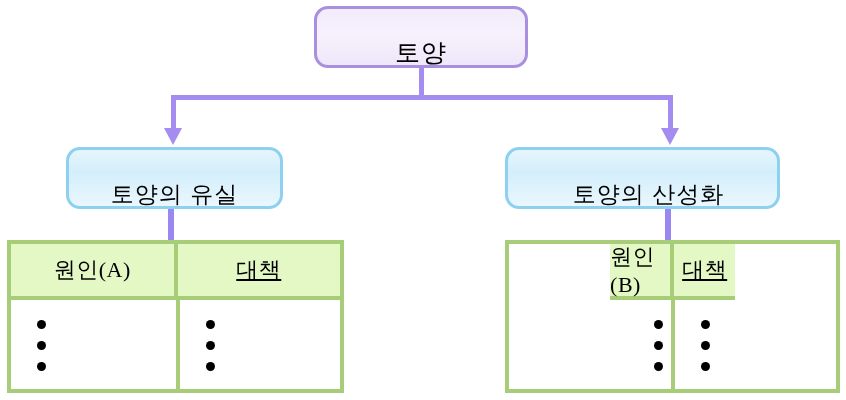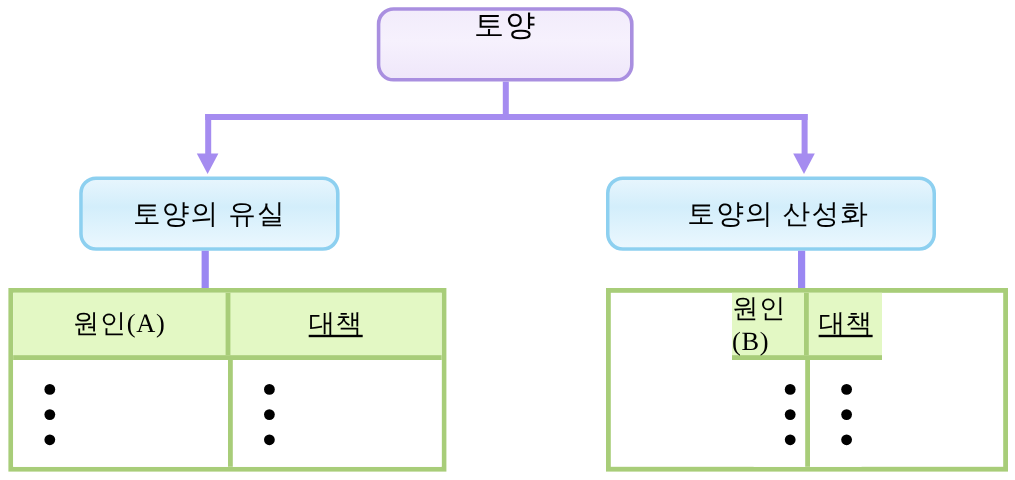--- a/index.html
+++ b/index.html
@@ -23,41 +23,41 @@
     position: absolute;
     left: 314px;
     top: 6px;
     width: 214px;
     height: 62px;
     box-sizing: border-box;
     border: 3px solid #a98fe0;
     border-radius: 14px;
     background: linear-gradient(to bottom, #f2ecfb 0%, #f6f1fd 45%, #efe7fa 100%);
     display: flex;
-    align-items: flex-start;
+    align-items: flex-end;
     justify-content: center;
   }
   .root-node .node-text {
     font-size: 25px;
     color: #000000;
     letter-spacing: 1px;
     line-height: 1;
   }
 
   
   .branch-node {
     position: absolute;
     top: 147px;
     height: 62px;
     box-sizing: border-box;
     border: 3px solid #8dd0f0;
     border-radius: 14px;
     background: linear-gradient(to bottom, #e6f5fd 0%, #d3eefb 40%, #eaf7fe 100%);
     display: flex;
-    align-items: center;
+    align-items: flex-end;
     justify-content: center;
   }
   .branch-node .node-text {
     font-size: 23px;
     color: #000000;
     letter-spacing: 1px;
     line-height: 1;
   }
   #branch-left  { left: 66px;  width: 217px; }
   #branch-right { left: 505px; width: 275px; padding-left: 12px; }
@@ -97,21 +97,21 @@
   .detail-table {
     position: absolute;
     top: 240px;
     height: 153px;
     box-sizing: border-box;
     border: 4px solid #a8cd79;
     background: #ffffff;
     display: flex;
     flex-direction: column;
   }
-  #table-left  { left: 7px;   width: 365px; }
+  #table-left  { left: 7px;   width: 337px; }
   #table-right { left: 505px; width: 335px; align-items: center; }
 
   .table-head {
     display: flex;
     height: 52px;
     flex: 0 0 52px;
     background: #e3f8c4;
     border-bottom: 4px solid #a8cd79;
   }
   .table-body {

